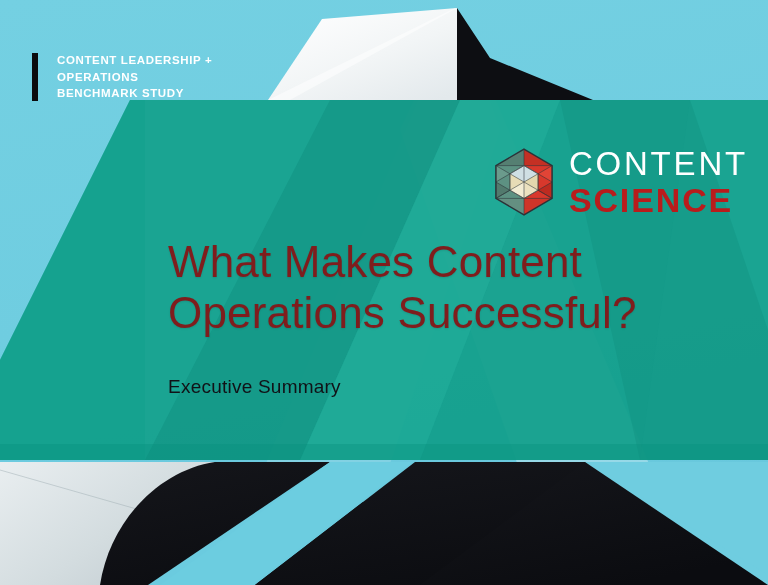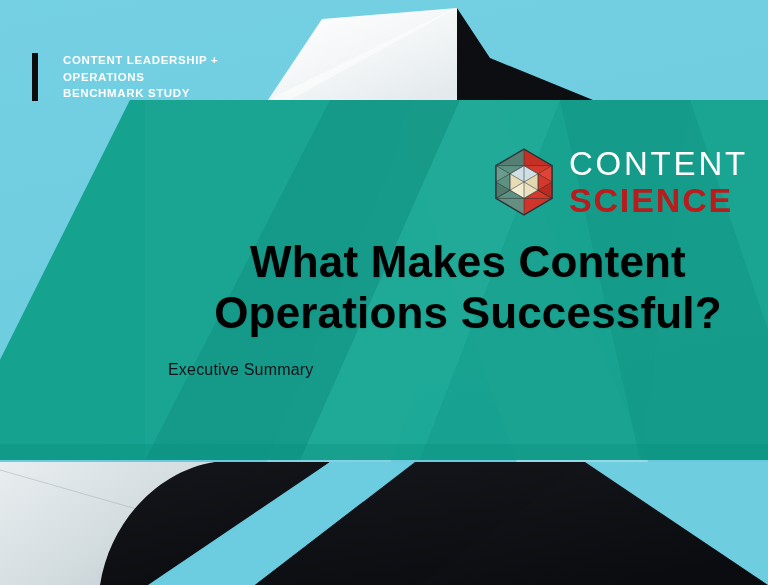--- a/index.html
+++ b/index.html
@@ -47,21 +47,21 @@
     background-size: 4px 4px;
   }
 
   
   .eyebrow {
     position: absolute;
     left: 32px;
     top: 52px;
     display: flex;
     align-items: flex-start;
-    gap: 25px;
+    gap: 19px;
     z-index: 6;
   }
   .eyebrow-rule {
     width: 6px;
     height: 48px;
     background: #0b0b0d;
     flex: 0 0 auto;
     margin-top: 1px;
   }
   .eyebrow-text {
@@ -103,33 +103,32 @@
 
   
   .title-block {
     position: absolute;
     left: 168px;
     top: 236px;
     z-index: 6;
     width: 600px;
   }
   .title {
-    color: #000000;
+    color: #7f1d1d;
     font-size: 44px;
-    font-weight: 700;
+    font-weight: 400;
     line-height: 51px;
     letter-spacing: .004em;
     white-space: pre-line;
     text-shadow: 0 1px 2px rgba(0,0,0,.10);
-    text-align: center;
   }
   .subtitle {
-    margin-top: 23px;
+    margin-top: 38px;
     color: #111217;
-    font-size: 16px;
+    font-size: 19px;
     font-weight: normal;
     letter-spacing: .012em;
   }
 </style>
 </head>
 <body>
 
 <div id="slide">
 
   <div class="bg-layer">

